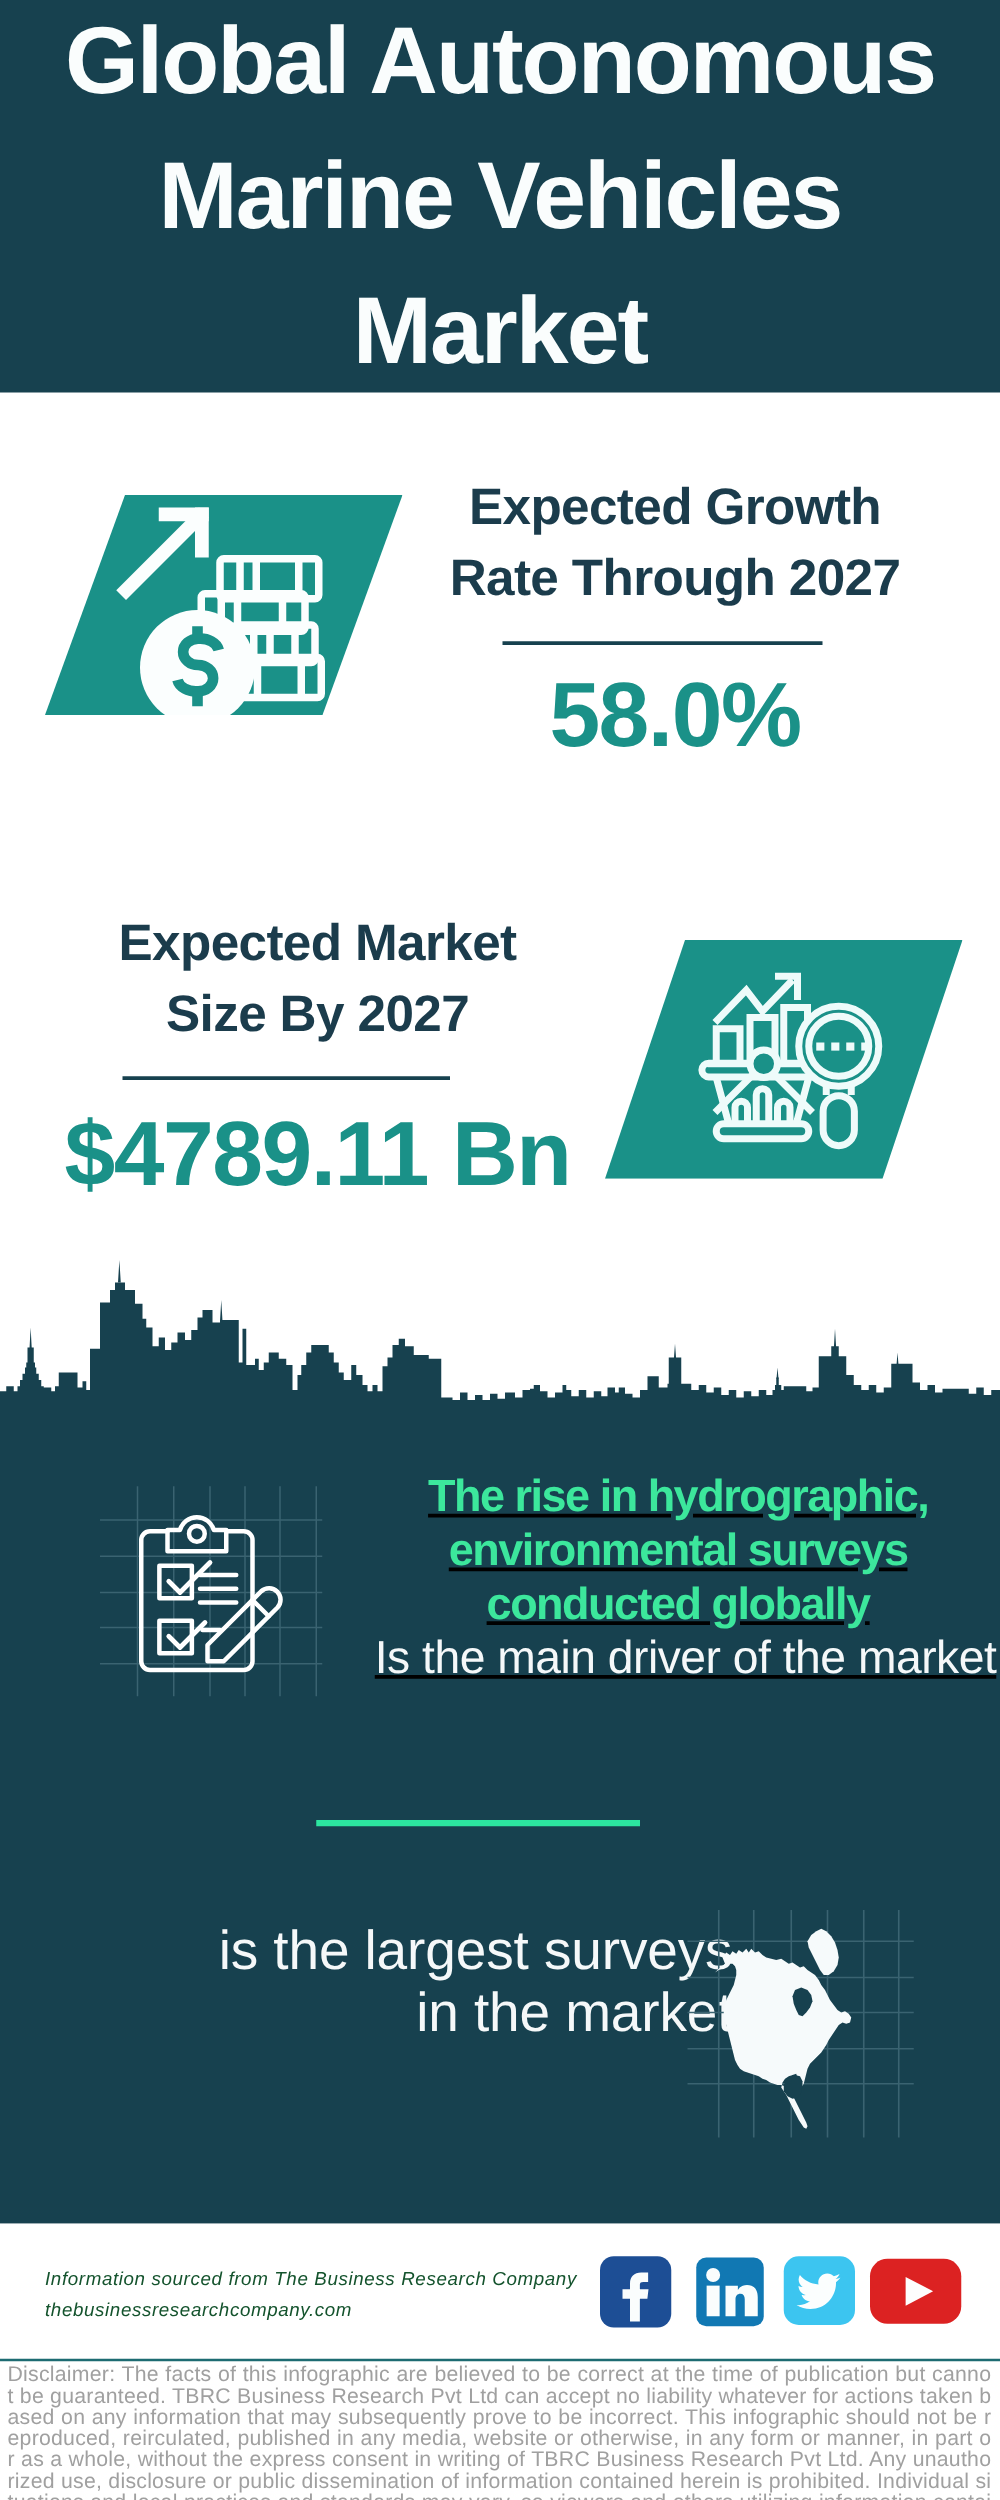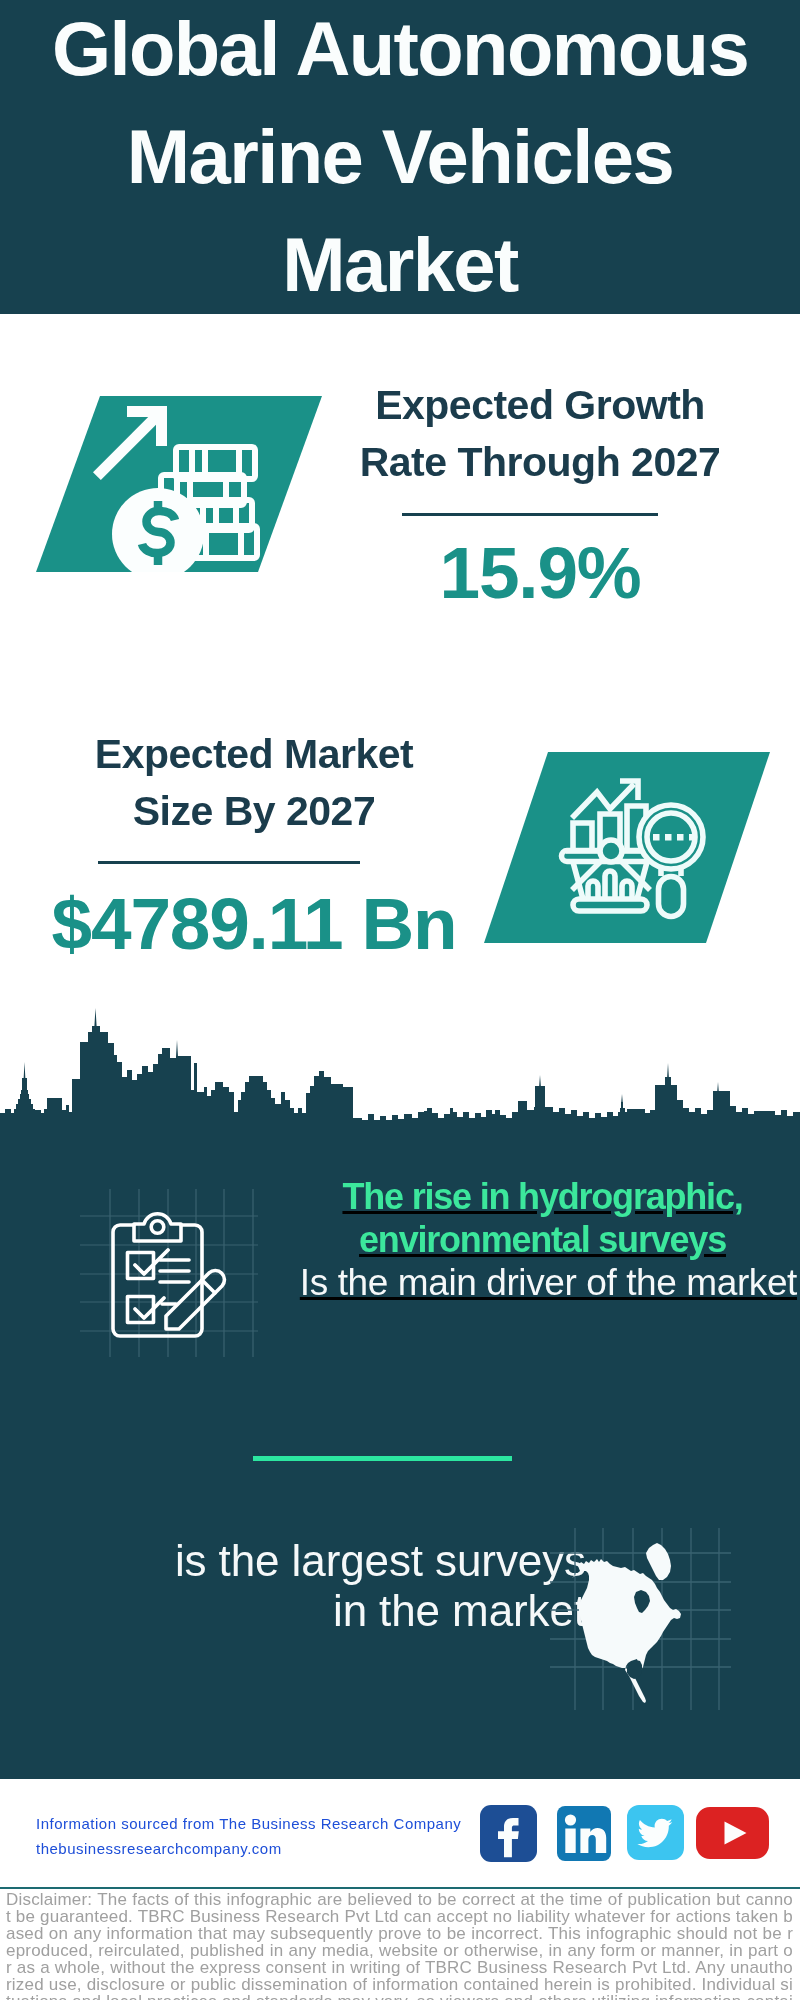--- a/index.html
+++ b/index.html
@@ -46,22 +46,22 @@
   .divider{position:absolute;left:253px;top:456px;width:259px;height:5px;background:#2ce6a0;}
 
   .region{position:absolute;left:0;top:0;width:800px;}
   .region .txt{position:absolute;left:10px;top:536px;width:576px;text-align:center;}
   .region .hl{font-size:43px;line-height:50px;letter-spacing:-0.9px;}
   .region .sub{font-size:44px;line-height:50px;letter-spacing:-0.1px;}
   .region .icon{position:absolute;left:550px;top:522px;width:180px;height:185px;}
 
   
   .footer{position:absolute;left:0;top:1779px;width:800px;height:221px;background:#fff;}
-  .src{position:absolute;left:36px;top:32px;color:#1d4ed8;font-size:15px;
-    letter-spacing:0.5px;line-height:25px;}
+  .src{position:absolute;left:36px;top:32px;color:#14532d;font-size:15px;
+    letter-spacing:0.5px;line-height:25px;font-style:italic;}
   .social{position:absolute;left:0;top:0;width:800px;height:108px;}
   .social .sq{position:absolute;display:block;overflow:hidden;}
   .social .sq svg{display:block;}
   .hr{position:absolute;left:0;top:108px;width:800px;height:2px;background:#1d6b72;}
   .disc{position:absolute;left:6px;top:112px;width:787px;color:#a0a0a0;font-size:17px;
     letter-spacing:0.2px;line-height:17px;text-align:justify;word-break:break-all;}
 </style>
 </head>
 <body>
 
@@ -96,21 +96,21 @@
         <g fill="none" stroke="#1a9188" stroke-width="8.5" stroke-linecap="butt">
           <path d="M139,124 a15,11 0 0 0 -16.5,-9 a12,10.5 0 0 0 0,21 a12,10.5 0 0 1 0,21 a15,11 0 0 1 -16.5,-9"></path>
           <path d="M122,105 L122,117 M122,157 L122,169"></path>
         </g>
       </svg>
     </div>
     <div class="txt" style="left:330px;top:0;width:420px;">
       <div class="stat-label" style="position:absolute;left:0;top:63px;width:420px;">Expected Growth</div>
       <div class="stat-label" style="position:absolute;left:0;top:120px;width:420px;">Rate Through 2027</div>
       <div class="rule" style="position:absolute;left:72px;top:199px;width:256px;"></div>
-      <div class="stat-value" style="position:absolute;left:0;top:222px;width:420px;">15.9%</div>
+      <div class="stat-value" style="position:absolute;left:0;top:222px;width:420px;">58.0%</div>
     </div>
   </div>
 
   <div class="stat2">
     <div class="txt" style="left:44px;top:0;width:420px;">
       <div class="stat-label" style="position:absolute;left:0;top:26px;width:420px;">Expected Market</div>
       <div class="stat-label" style="position:absolute;left:0;top:83px;width:420px;">Size By 2027</div>
       <div class="rule" style="position:absolute;left:54px;top:161px;width:262px;"></div>
       <div class="stat-value" style="position:absolute;left:0;top:187px;width:420px;">$4789.11 Bn</div>
     </div>
@@ -182,20 +182,21 @@
             <path d="M57,123 L66,132 L86,112" stroke-width="3.8"></path>
             <path d="M84,118 H98"></path>
             <path d="M88,130 L131,87 a9.2,9.2 0 0 1 13,13 L101,143 L88,143 Z"></path>
             <path d="M124,94 L137,107"></path>
           </g>
         </svg>
       </div>
       <div class="txt">
         <div class="hl">The rise in hydrographic,</div>
         <div class="hl">environmental surveys</div>
+        <div class="hl">conducted globally</div>
         <div class="sub">Is the main driver of the market</div>
       </div>
     </div>
 
     <div class="divider"></div>
 
     <div class="region">
       <div class="txt">
         <div class="sub">is the largest surveys</div>
         <div class="sub">in the market</div>

